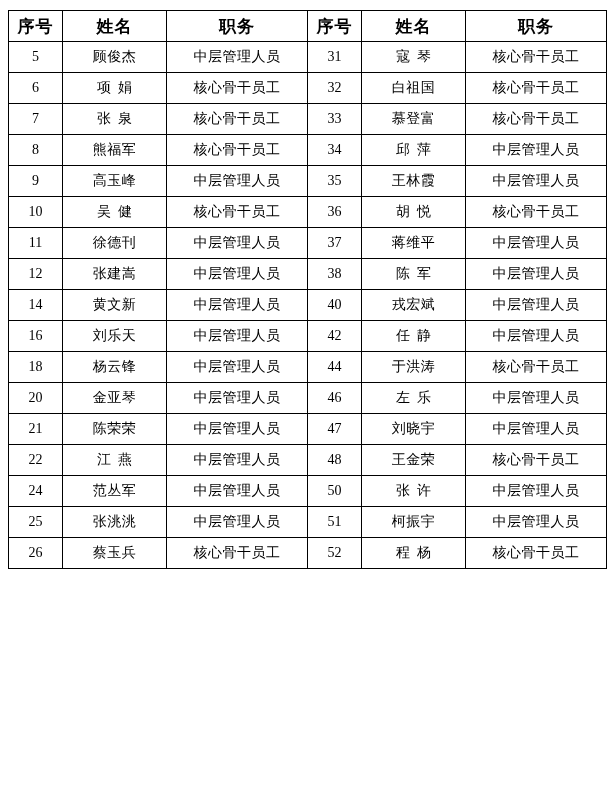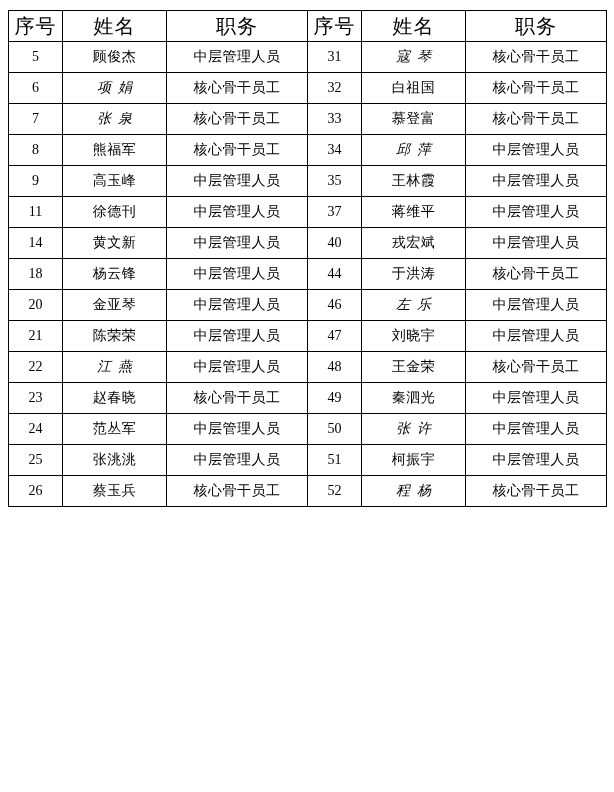--- a/index.html
+++ b/index.html
@@ -33,43 +33,42 @@
   table.roster th,
   table.roster td {
     border: 1px solid #000000;
     text-align: center;
     vertical-align: middle;
     padding: 0;
     line-height: 1.0;
   }
   table.roster thead th {
     height: 30px;
-    font-weight: normal;
-    font-size: 20px;
+    font-weight: bold;
+    font-size: 17px;
     letter-spacing: 1px;
   }
   table.roster tbody td {
     height: 30px;
     font-size: 14px;
   }
   td.num {
     font-size: 14px;
   }
   td.name {
     letter-spacing: 0.5px;
   }
   td.role {
     font-size: 13.5px;
     letter-spacing: 0.5px;
   }
   
   td.name.spaced {
     letter-spacing: 7px;
     text-indent: 7px;
-    font-style: italic;
   }
 </style>
 </head>
 <body>
 
 <div class="page">
   <table class="roster">
     <colgroup>
       <col class="c-num">
         <col class="c-name">
@@ -123,36 +122,60 @@
         </tr>
         <tr>
           <td class="num">9</td>
           <td class="name">高玉峰</td>
           <td class="role">中层管理人员</td>
           <td class="num">35</td>
           <td class="name">王林霞</td>
           <td class="role">中层管理人员</td>
         </tr>
         <tr>
+          <td class="num">10</td>
+          <td class="name spaced">吴健</td>
+          <td class="role">核心骨干员工</td>
+          <td class="num">36</td>
+          <td class="name spaced">胡悦</td>
+          <td class="role">核心骨干员工</td>
+        </tr>
+        <tr>
           <td class="num">11</td>
           <td class="name">徐德刊</td>
           <td class="role">中层管理人员</td>
           <td class="num">37</td>
           <td class="name">蒋维平</td>
           <td class="role">中层管理人员</td>
         </tr>
         <tr>
+          <td class="num">12</td>
+          <td class="name">张建嵩</td>
+          <td class="role">中层管理人员</td>
+          <td class="num">38</td>
+          <td class="name spaced">陈军</td>
+          <td class="role">中层管理人员</td>
+        </tr>
+        <tr>
           <td class="num">14</td>
           <td class="name">黄文新</td>
           <td class="role">中层管理人员</td>
           <td class="num">40</td>
           <td class="name">戎宏斌</td>
           <td class="role">中层管理人员</td>
         </tr>
         <tr>
+          <td class="num">16</td>
+          <td class="name">刘乐天</td>
+          <td class="role">中层管理人员</td>
+          <td class="num">42</td>
+          <td class="name spaced">任静</td>
+          <td class="role">中层管理人员</td>
+        </tr>
+        <tr>
           <td class="num">18</td>
           <td class="name">杨云锋</td>
           <td class="role">中层管理人员</td>
           <td class="num">44</td>
           <td class="name">于洪涛</td>
           <td class="role">核心骨干员工</td>
         </tr>
         <tr>
           <td class="num">20</td>
           <td class="name">金亚琴</td>
@@ -169,28 +192,20 @@
           <td class="name">刘晓宇</td>
           <td class="role">中层管理人员</td>
         </tr>
         <tr>
           <td class="num">22</td>
           <td class="name spaced">江燕</td>
           <td class="role">中层管理人员</td>
           <td class="num">48</td>
           <td class="name">王金荣</td>
           <td class="role">核心骨干员工</td>
-        </tr>
-        <tr>
-          <td class="num">23</td>
-          <td class="name">赵春晓</td>
-          <td class="role">核心骨干员工</td>
-          <td class="num">49</td>
-          <td class="name">秦泗光</td>
-          <td class="role">中层管理人员</td>
         </tr>
         <tr>
           <td class="num">24</td>
           <td class="name">范丛军</td>
           <td class="role">中层管理人员</td>
           <td class="num">50</td>
           <td class="name spaced">张许</td>
           <td class="role">中层管理人员</td>
         </tr>
         <tr>

